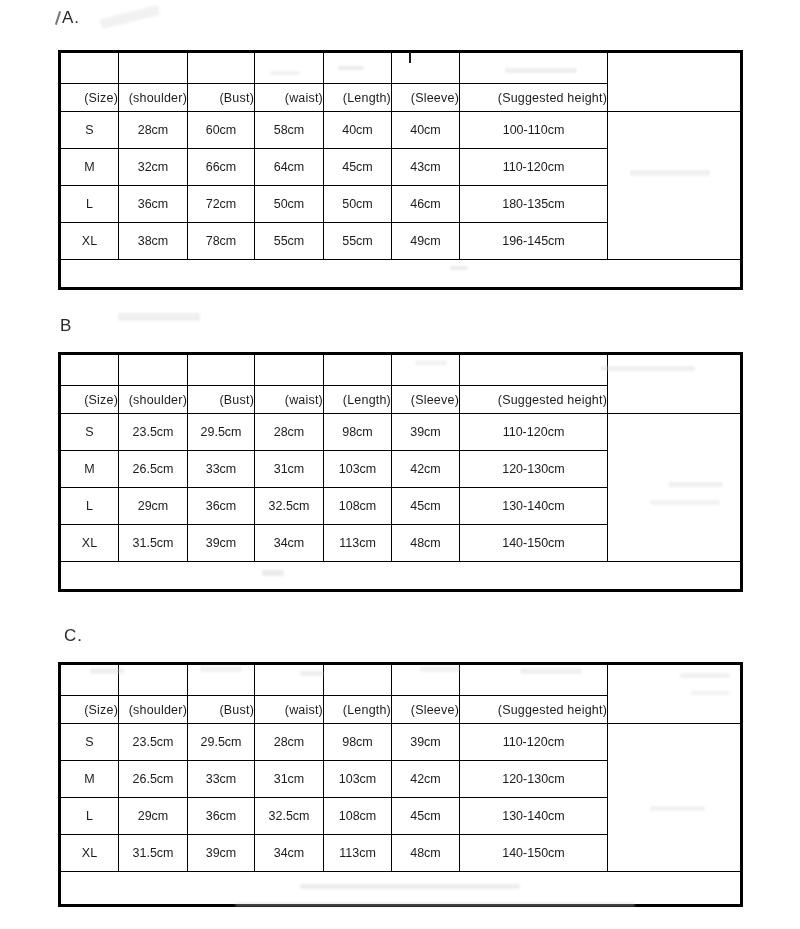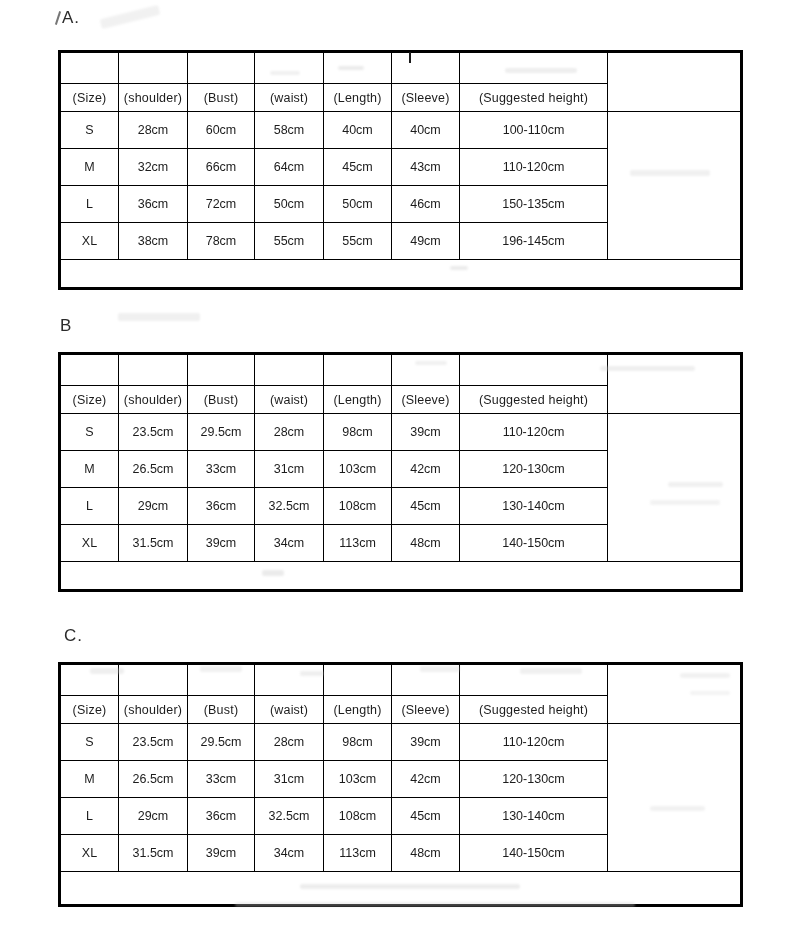--- a/index.html
+++ b/index.html
@@ -39,21 +39,21 @@
     color: #1c1c1c;
     padding: 0;
     overflow: hidden;
     white-space: nowrap;
   }
   tr.r-blank  { height: 32px; }
   tr.r-head   { height: 28px; }
   tr.r-data   { height: 37px; }
   tr.r-bottom { height: 29px; }
   tr.r-bottom.tall { height: 34px; }
-  table.size-table th { letter-spacing: 0.2px; }
+  table.size-table th { letter-spacing: 0.2px; text-align: right; }
   
   .smudge {
     position: absolute;
     background: #cfcfcf;
     opacity: 0.4;
     filter: blur(1.3px);
     border-radius: 2px;
     pointer-events: none;
   }
   .tick {
@@ -119,21 +119,21 @@
         <td>43cm</td>
         <td>110-120cm</td>
       </tr>
       <tr class="r-data">
         <td>L</td>
         <td>36cm</td>
         <td>72cm</td>
         <td>50cm</td>
         <td>50cm</td>
         <td>46cm</td>
-        <td>150-135cm</td>
+        <td>180-135cm</td>
       </tr>
       <tr class="r-data">
         <td>XL</td>
         <td>38cm</td>
         <td>78cm</td>
         <td>55cm</td>
         <td>55cm</td>
         <td>49cm</td>
         <td>196-145cm</td>
       </tr>

